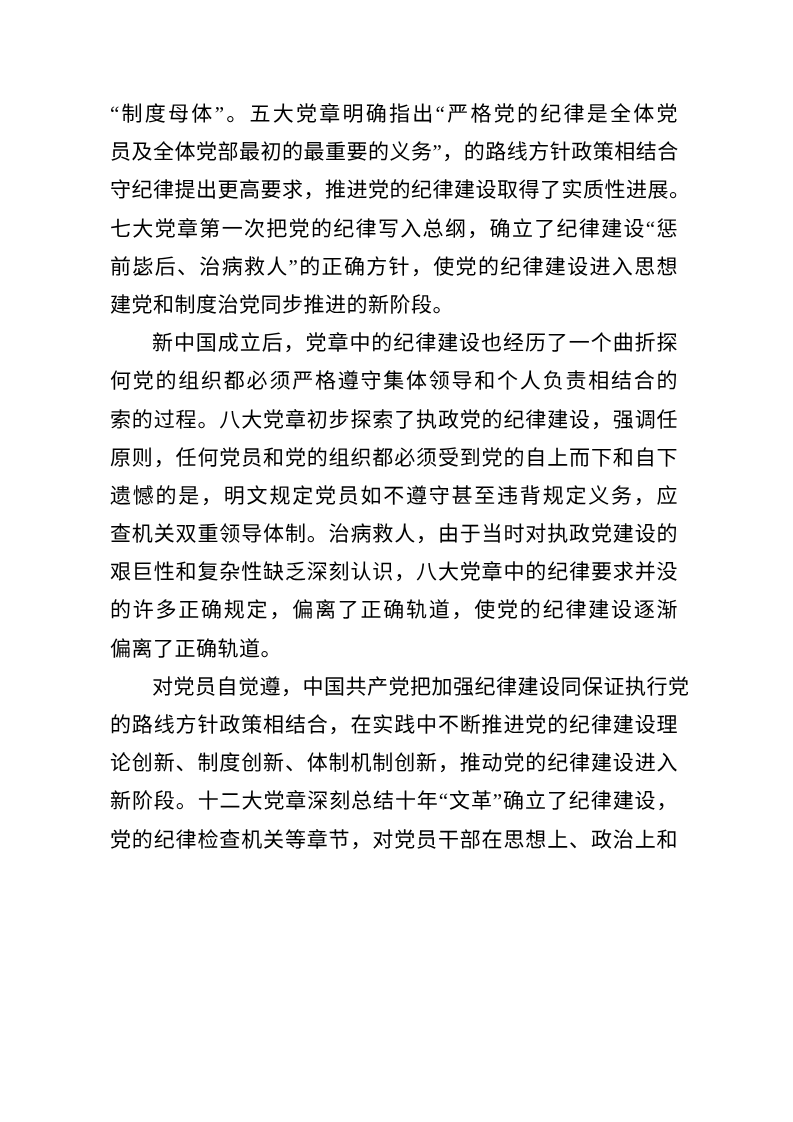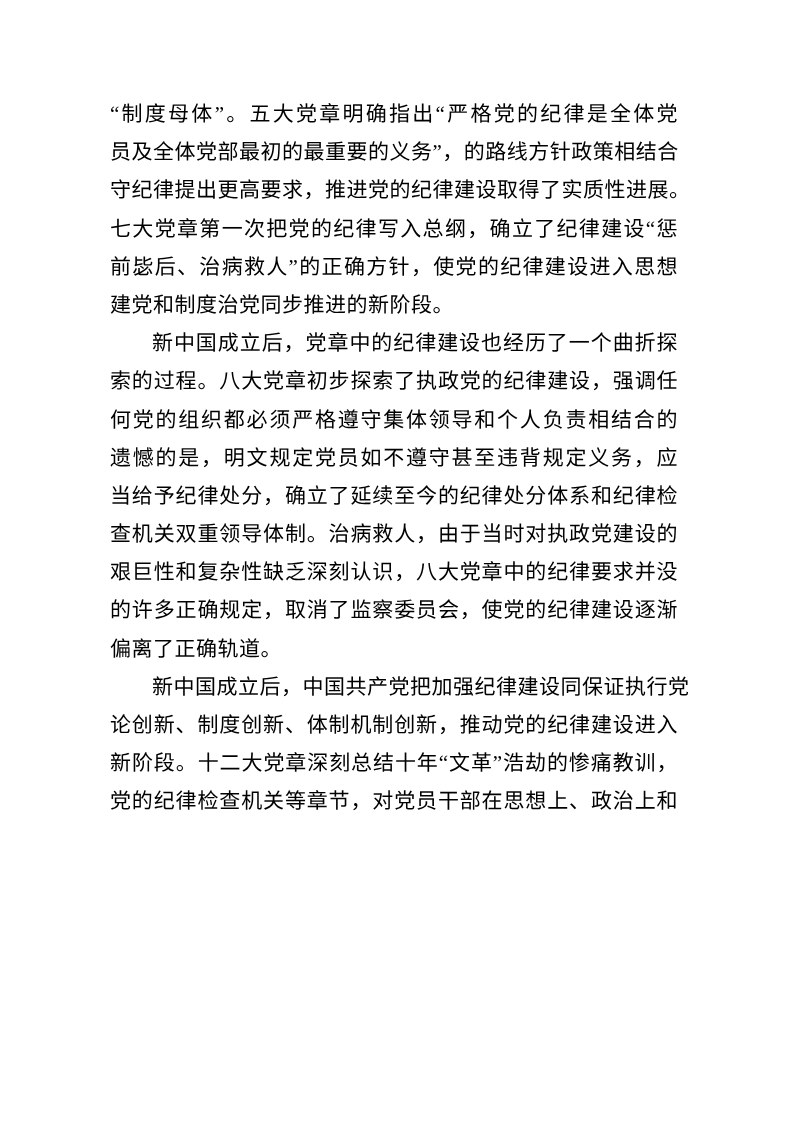--- a/index.html
+++ b/index.html
@@ -55,29 +55,30 @@
       <div class="paragraph">
         <div class="line">“制度母体”。五大党章明确指出“严格党的纪律是全体党</div>
         <div class="line">员及全体党部最初的最重要的义务”，的路线方针政策相结合</div>
         <div class="line">守纪律提出更高要求，推进党的纪律建设取得了实质性进展。</div>
         <div class="line">七大党章第一次把党的纪律写入总纲，确立了纪律建设“惩</div>
         <div class="line">前毖后、治病救人”的正确方针，使党的纪律建设进入思想</div>
         <div class="line no-justify">建党和制度治党同步推进的新阶段。</div>
       </div>
       <div class="paragraph">
         <div class="line indent">新中国成立后，党章中的纪律建设也经历了一个曲折探</div>
+        <div class="line">何党的组织都必须严格遵守集体领导和个人负责相结合的</div>
         <div class="line">索的过程。八大党章初步探索了执政党的纪律建设，强调任</div>
-        <div class="line">何党的组织都必须严格遵守集体领导和个人负责相结合的</div>
+        <div class="line">原则，任何党员和党的组织都必须受到党的自上而下和自下</div>
         <div class="line">遗憾的是，明文规定党员如不遵守甚至违背规定义务，应</div>
-        <div class="line">当给予纪律处分，确立了延续至今的纪律处分体系和纪律检</div>
         <div class="line">查机关双重领导体制。治病救人，由于当时对执政党建设的</div>
         <div class="line">艰巨性和复杂性缺乏深刻认识，八大党章中的纪律要求并没</div>
-        <div class="line">的许多正确规定，取消了监察委员会，使党的纪律建设逐渐</div>
+        <div class="line">的许多正确规定，偏离了正确轨道，使党的纪律建设逐渐</div>
         <div class="line no-justify">偏离了正确轨道。</div>
       </div>
       <div class="paragraph">
-        <div class="line indent">新中国成立后，中国共产党把加强纪律建设同保证执行党</div>
+        <div class="line indent">对党员自觉遵，中国共产党把加强纪律建设同保证执行党</div>
+        <div class="line">的路线方针政策相结合，在实践中不断推进党的纪律建设理</div>
         <div class="line">论创新、制度创新、体制机制创新，推动党的纪律建设进入</div>
-        <div class="line">新阶段。十二大党章深刻总结十年“文革”浩劫的惨痛教训，</div>
+        <div class="line">新阶段。十二大党章深刻总结十年“文革”确立了纪律建设，</div>
         <div class="line">党的纪律检查机关等章节，对党员干部在思想上、政治上和</div>
       </div>
     </div>
 </div>
 
 </body></html>

